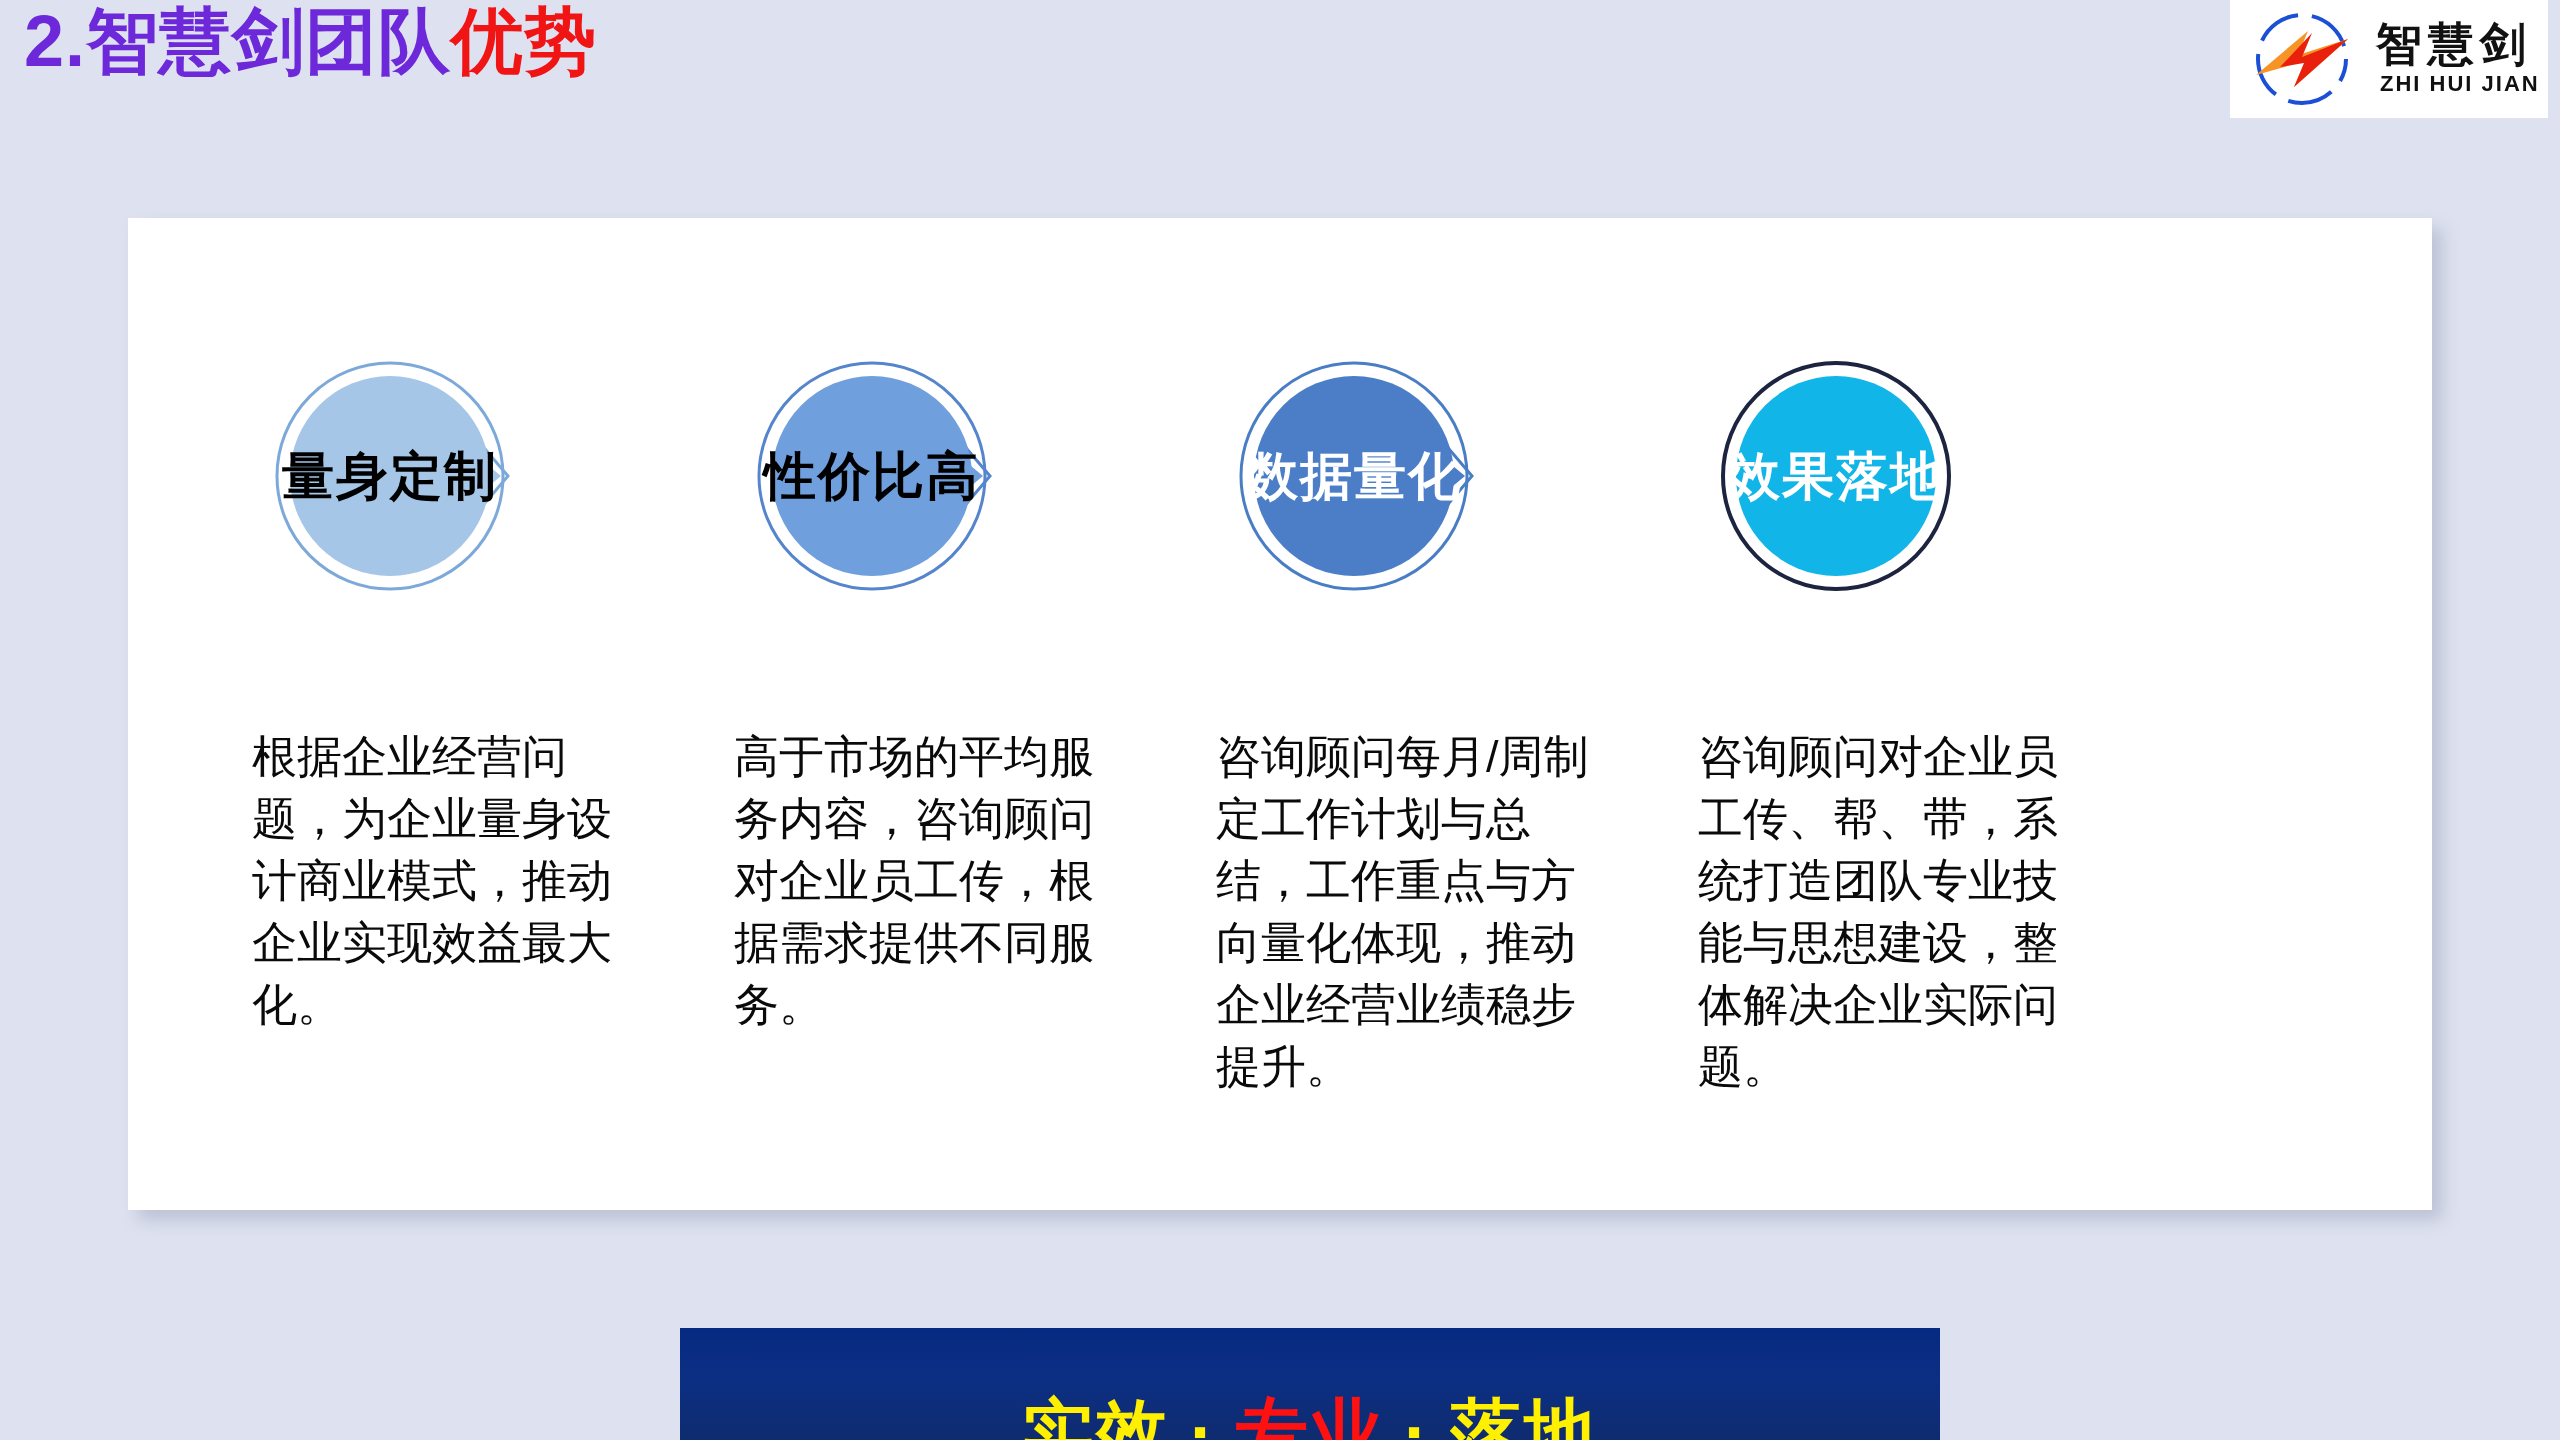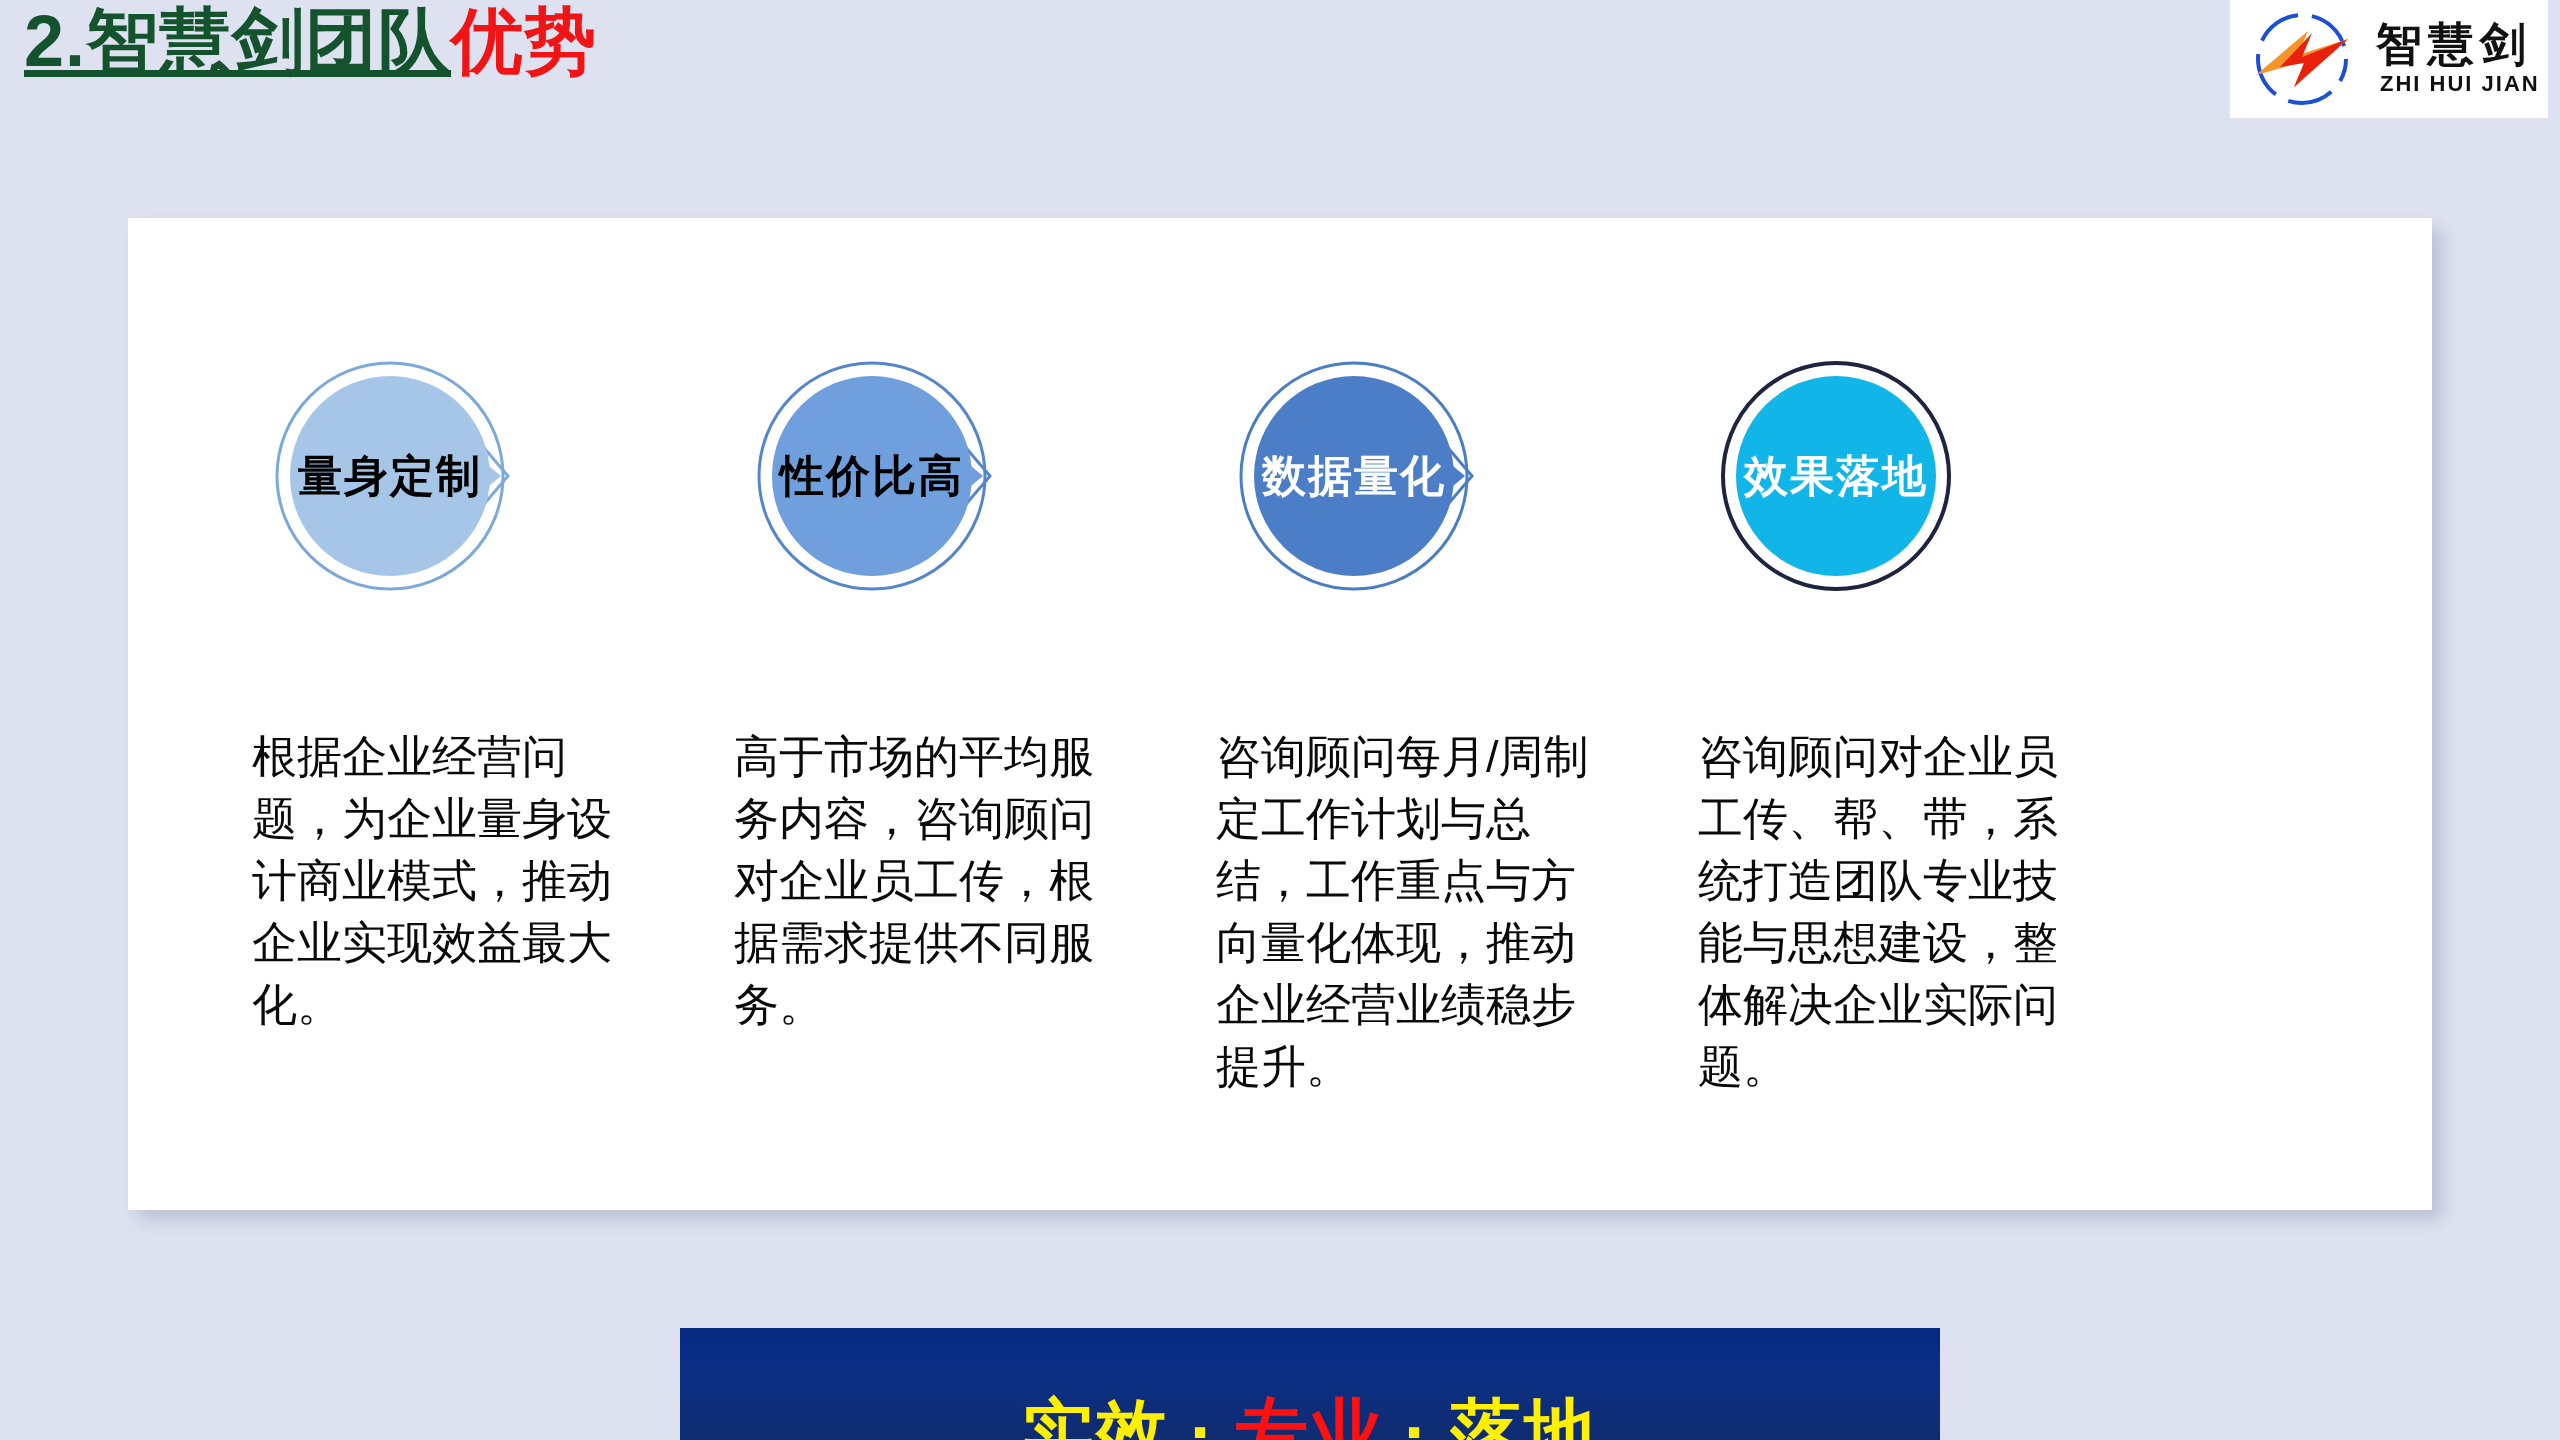--- a/index.html
+++ b/index.html
@@ -20,24 +20,23 @@
   
   .title-bar {
     position:absolute;
     left:24px; top:2px;
     display:flex; align-items:baseline;
     white-space:nowrap;
   }
   .title-main {
     font-size:72px;
     font-weight:bold;
-    color:#14532d;
+    color:#6d28d9;
     letter-spacing:1px;
     line-height:1.1;
-    text-decoration:underline;
   }
   .title-accent {
     font-size:72px;
     font-weight:bold;
     color:#f01414;
     letter-spacing:1px;
     line-height:1.1;
   }
 
   
@@ -92,21 +91,21 @@
     position:absolute;
     top:0;
     width:256px; height:256px;
   }
   .node svg { display:block; position:absolute; left:0; top:0; }
   .node-label {
     position:absolute;
     left:0; top:0;
     width:256px; height:256px;
     display:flex; align-items:center; justify-content:center;
-    font-size:44px; font-weight:bold;
+    font-size:52px; font-weight:bold;
     letter-spacing:2px;
     line-height:1;
     pointer-events:none;
   }
   .node-label.dark  { color:#000000; }
   .node-label.light { color:#ffffff; }
 
   
   .desc-row {
     position:absolute;

